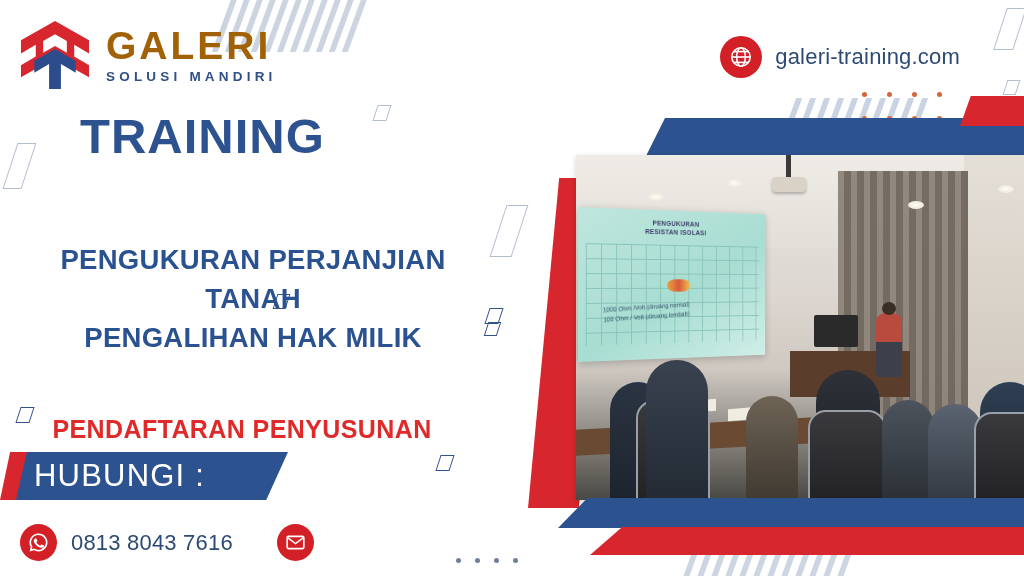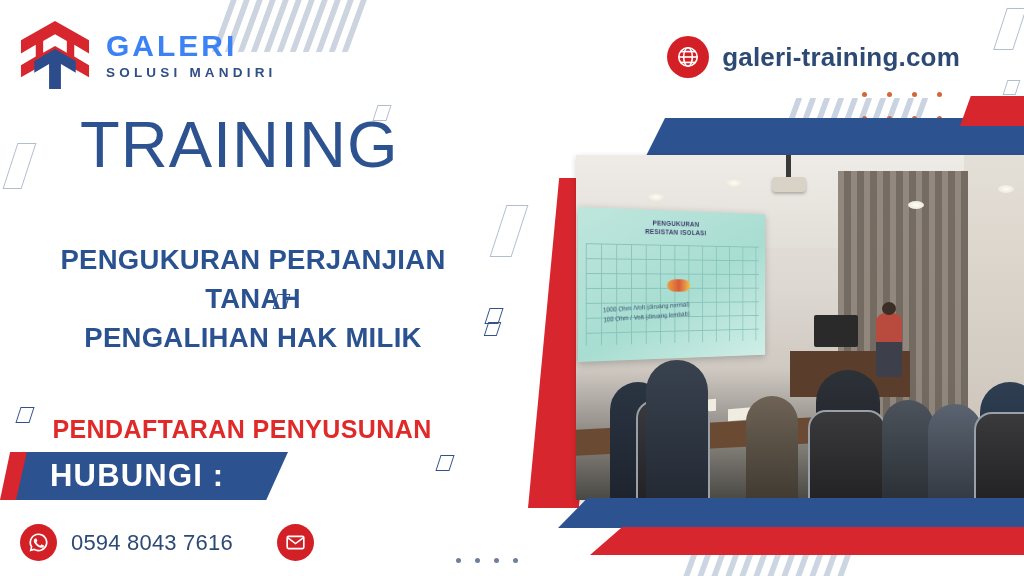--- a/index.html
+++ b/index.html
@@ -29,43 +29,43 @@
 
   
   .dotgrid{position:absolute;left:862px;top:92px;display:grid;
     grid-template-columns:repeat(4,25px);grid-template-rows:repeat(4,24px);pointer-events:none;}
   .dotgrid span{width:5px;height:5px;border-radius:50%;background:#d4663a;}
 
   
   .logo-block{position:absolute;left:18px;top:18px;display:flex;align-items:center;gap:14px;}
   .logo-mark{position:relative;width:74px;height:74px;flex:none;}
   .logo-text{display:flex;flex-direction:column;justify-content:center;}
-  .logo-title{font-size:30px;font-weight:bold;letter-spacing:3px;color:#3b82f6;line-height:1;}
+  .logo-title{font-size:39px;font-weight:bold;letter-spacing:3px;color:#a16207;line-height:1;}
   .logo-sub{font-size:13.5px;font-weight:bold;letter-spacing:4.2px;color:#2f4f86;line-height:1;margin-top:5px;}
 
   
   .site{position:absolute;right:64px;top:36px;display:flex;align-items:center;gap:13px;}
   .globe{width:42px;height:42px;border-radius:50%;background:#d32027;display:flex;align-items:center;justify-content:center;flex:none;}
-  .site-url{font-size:26px;color:#2d4a75;letter-spacing:.2px;font-weight:bold;}
-
-  
-  .headline{position:absolute;left:80px;top:112px;font-size:65px;font-weight:normal;
+  .site-url{font-size:22px;color:#2d4a75;letter-spacing:.2px;}
+
+  
+  .headline{position:absolute;left:80px;top:112px;font-size:49px;font-weight:bold;
     letter-spacing:1px;color:#2d5290;line-height:1;}
   .subhead{position:absolute;left:22px;top:240px;width:462px;text-align:center;
     font-size:27.5px;font-weight:bold;color:#2a5290;line-height:1.42;letter-spacing:.3px;}
   .pendaftaran{position:absolute;left:22px;top:415px;width:440px;text-align:center;
     font-size:25px;font-weight:bold;color:#e02a2a;letter-spacing:.4px;}
 
   
   .hub-red{position:absolute;left:0;top:452px;width:46px;height:48px;background:#d7262d;
     clip-path:polygon(22% 0,100% 0,78% 100%,0 100%);}
   .hub-bar{position:absolute;left:16px;top:452px;width:272px;height:48px;background:#2d5290;
     clip-path:polygon(4% 0,100% 0,92% 100%,0 100%);
     display:flex;align-items:center;}
-  .hub-bar span{color:#fff;font-size:31px;font-weight:bold;letter-spacing:1.2px;margin-left:34px;}
+  .hub-bar span{color:#fff;font-size:31px;font-weight:normal;letter-spacing:1.2px;margin-left:18px;}
 
   
   .contacts{position:absolute;left:20px;top:524px;display:flex;align-items:center;gap:14px;}
   .cbadge{width:37px;height:37px;border-radius:50%;background:#d32027;display:flex;align-items:center;justify-content:center;flex:none;}
   .ctext{font-size:22px;color:#2d4a75;letter-spacing:.2px;}
   .cgap{width:16px;}
   .dots4{position:absolute;left:456px;top:558px;display:flex;gap:14px;}
   .dots4 i{width:5px;height:5px;border-radius:50%;background:#6f7f9c;display:block;}
 
   
@@ -296,21 +296,21 @@
   <div class="hub-bar">
     <span>HUBUNGI :</span>
   </div>
 
   <div class="contacts">
     <div class="cbadge">
       <svg viewBox="0 0 24 24" width="23" height="23" fill="#fff">
         <path d="M12 2.5A9.4 9.4 0 0 0 3.9 16.7L2.7 21.3l4.7-1.2A9.4 9.4 0 1 0 12 2.5zm0 1.8a7.6 7.6 0 1 1-3.9 14.1l-.3-.2-2.8.7.7-2.7-.2-.3A7.6 7.6 0 0 1 12 4.3zm-3.3 3.6c-.2 0-.5.1-.7.4-.3.3-.9.9-.9 2.1s.9 2.4 1.1 2.6c.1.2 1.8 2.9 4.5 3.9 2.2.9 2.7.7 3.2.6.5 0 1.5-.6 1.7-1.2.2-.6.2-1.1.1-1.2l-.6-.3-1.6-.8c-.2-.1-.4-.1-.6.1l-.8 1c-.1.2-.3.2-.5.1-.3-.1-1.2-.4-2.2-1.4-.8-.7-1.3-1.6-1.5-1.8-.1-.2 0-.4.1-.5l.4-.5.3-.5v-.5l-.7-1.7c-.2-.4-.4-.4-.6-.4h-.2z"></path>
       </svg>
     </div>
-    <div class="ctext">0594 8043 7616</div>
+    <div class="ctext">0813 8043 7616</div>
     <div class="cgap"></div>
     <div class="cbadge">
       <svg viewBox="0 0 24 24" width="21" height="21" fill="none" stroke="#fff" stroke-width="1.9">
         <rect x="2.5" y="5" width="19" height="14" rx="1.5"></rect>
         <path d="M2.5 6.2 12 13.2l9.5-7"></path>
       </svg>
     </div>
   </div>
 
   <div class="dots4">

